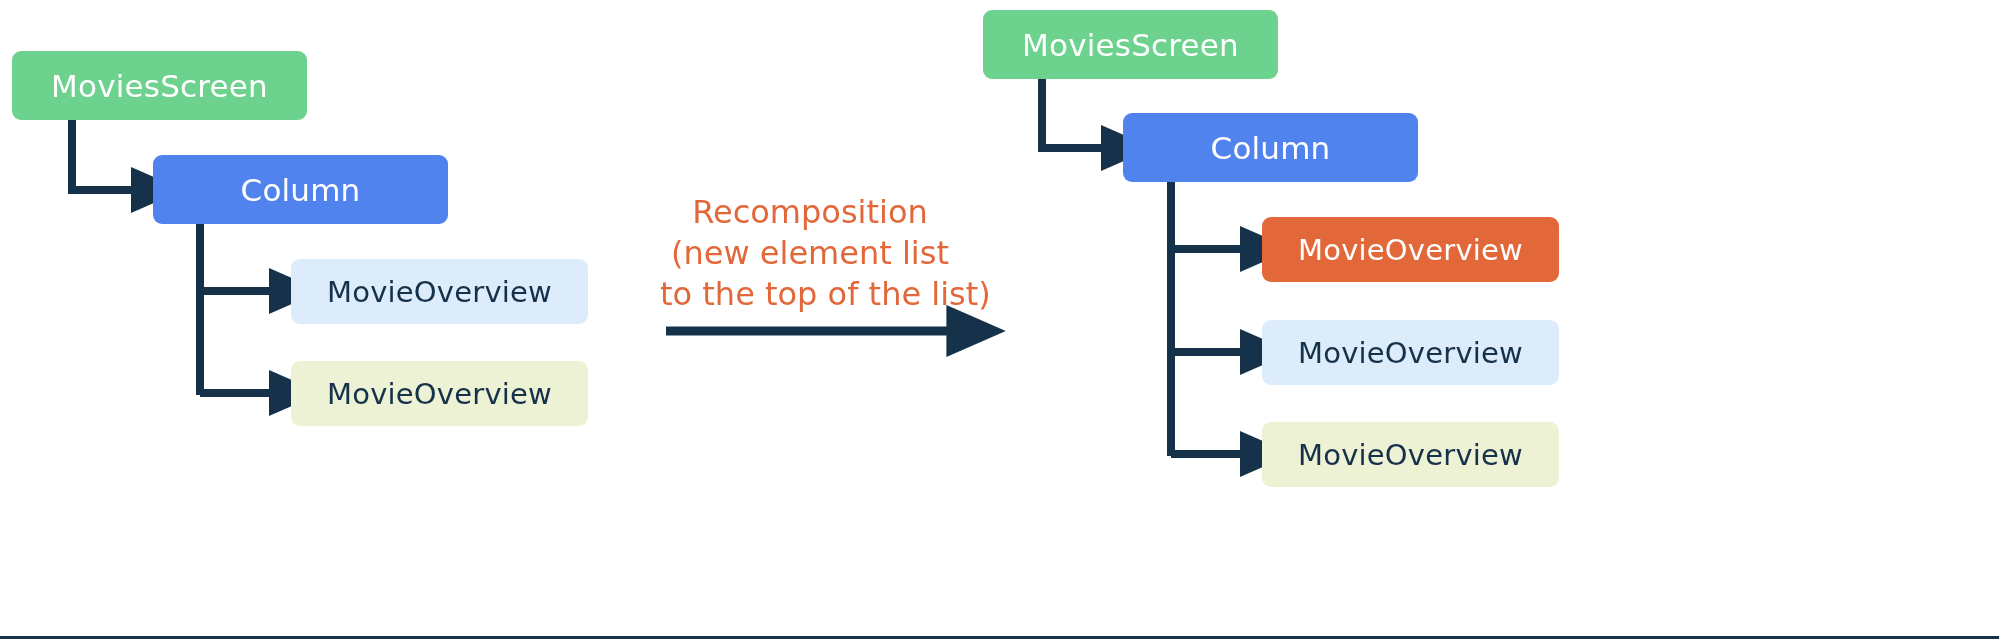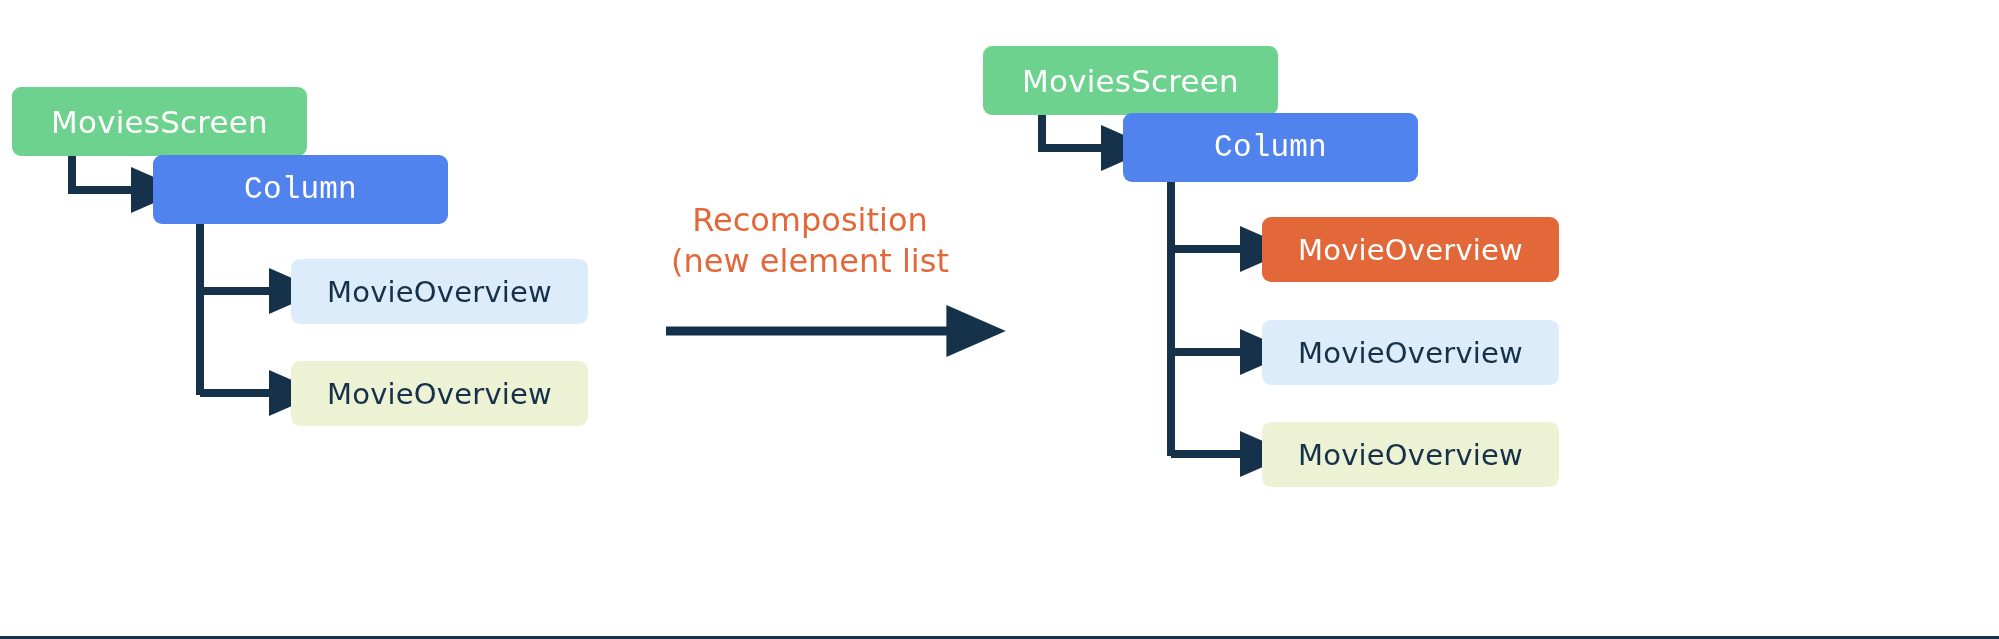--- a/index.html
+++ b/index.html
@@ -26,26 +26,24 @@
     border-radius: 9px;
     font-family: "DejaVu Sans", sans-serif;
     font-weight: 400;
     letter-spacing: 0.2px;
     white-space: nowrap;
   }
   
   .n-green {
     background: #6cd28d;
     color: #ffffff;
-    margin-top: 36px;
   }
   .n-blue {
     background: #5183ef;
     color: #ffffff;
-    font-family: Liberation Mono, monospace;
   }
   .n-orange {
     background: #e2683a;
     color: #ffffff;
   }
   .n-lightblue {
     background: #dcecfb;
     color: #16314a;
   }
   .n-lightgreen {
@@ -131,23 +129,24 @@
   </div>
 
   <div class="node n-lightblue" style="left:291px; top:259px; width:297px; height:65px; font-size:29px;">
     <span>MovieOverview</span>
   </div>
 
   <div class="node n-lightgreen" style="left:291px; top:361px; width:297px; height:65px; font-size:29px;">
     <span>MovieOverview</span>
   </div>
 
-  <div class="caption" style="left:660px; top:192px; width:300px;margin-top:8px;">
+  <div class="caption" style="left:660px; top:192px; width:300px;">
     <span class="cl">Recomposition</span>
     <span class="cl">(new element list</span>
+    <span class="cl">to the top of the list)</span>
   </div>
 
   <div class="node n-green" style="left:983px; top:10px; width:295px; height:69px; font-size:31px;">
     <span>MoviesScreen</span>
   </div>
 
   <div class="node n-blue" style="left:1123px; top:113px; width:295px; height:69px; font-size:31px;">
     <span>Column</span>
   </div>
 

